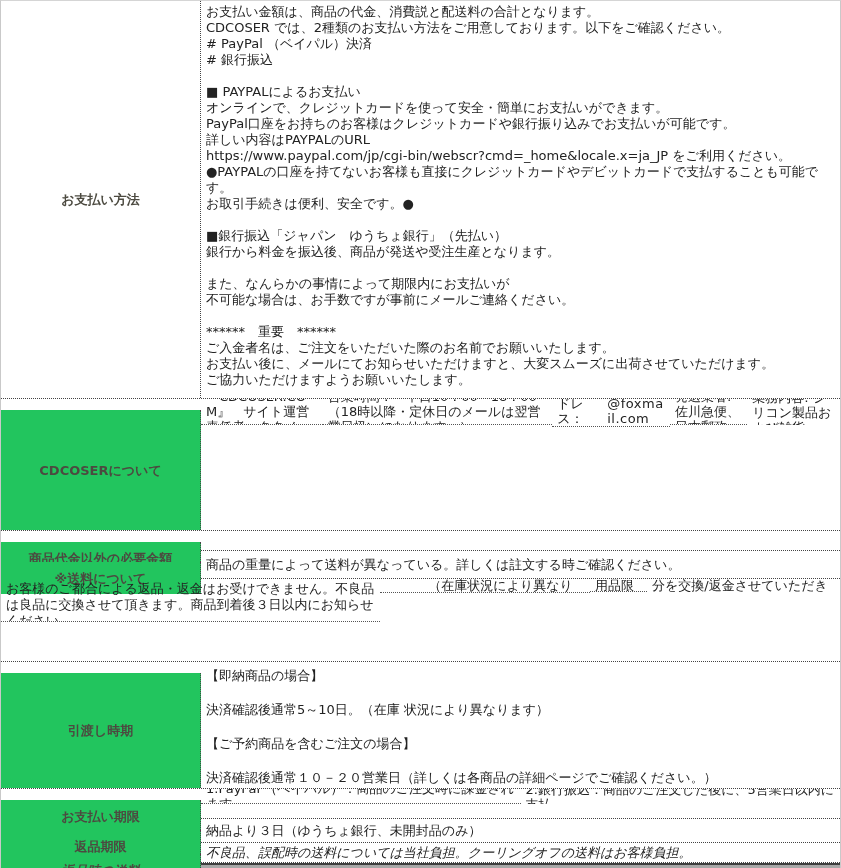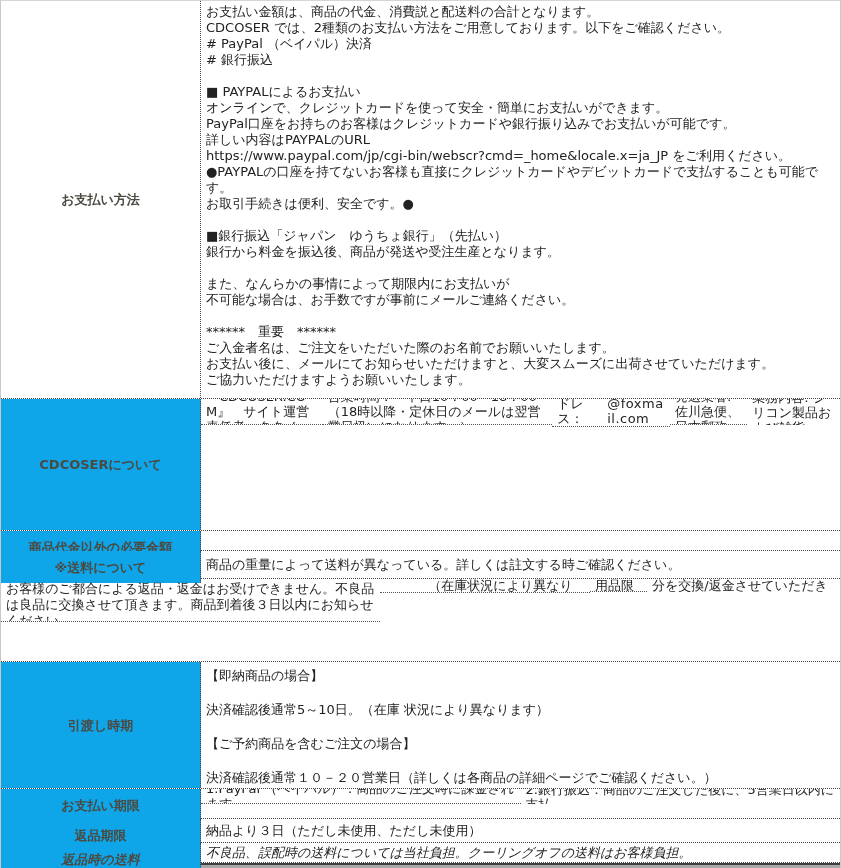--- a/index.html
+++ b/index.html
@@ -8,21 +8,21 @@
     font-family:"DejaVu Sans","Liberation Sans",sans-serif;
     font-size:13px;color:#222;background:#fff;
     border-left:1px solid #c9c9c9;border-top:1px solid #d5d5d5;border-right:1px solid #c9c9c9;
   }
   .row{display:flex;box-sizing:border-box;border-bottom:1px dotted #444;width:100%;}
   .label-cell{
     width:200px;flex:none;box-sizing:border-box;border-right:1px dotted #444;
     display:flex;align-items:center;justify-content:center;text-align:right;
     font-weight:bold;color:#4c4a40;background:#fff;line-height:15px;padding:16px 4px;
   }
-  .label-cell.cream{background:#0ea5e9;}
+  .label-cell.cream{background:#22c55e;margin-top:11px;}
   .content-cell{flex:1;box-sizing:border-box;min-width:0;}
   .pre{white-space:pre-wrap;word-break:break-all;line-height:16px;padding:3px 5px 0 5px;}
   .subcol{flex:1;display:flex;flex-direction:row;min-width:0;}
   .subrow{
     box-sizing:border-box;display:flex;align-items:center;
     padding:0 5px;line-height:15px;overflow:hidden;word-break:break-all;
   }
   .subrow:not(:last-child){border-bottom:1px dotted #555;}
   .email{font-weight:normal;letter-spacing:0.5px;}
   
@@ -133,21 +133,21 @@
     <div class="label-cell cream">お支払い期限</div>
     <div class="subcol">
       <div class="subrow dl-sub">1.PayPal （ベイパル）：商品のご注文時に課金されます。</div>
       <div class="subrow dl-sub">2.銀行振込：商品のご注文した後に、5営業日以内に支払。</div>
     </div>
   </div>
 
   <div class="row" id="row-returndl">
     <div class="label-cell cream">返品期限</div>
     <div class="subcol">
-      <div class="subrow" style="flex:1">納品より３日（ただし未使用、ただし未使用）</div>
+      <div class="subrow" style="flex:1">納品より３日（ゆうちょ銀行、未開封品のみ）</div>
     </div>
   </div>
 
   <div class="row" id="row-returnship">
     <div class="label-cell cream">返品時の送料</div>
     <div class="subcol">
       <div class="subrow" style="flex:1">不良品、誤配時の送料については当社負担。クーリングオフの送料はお客様負担。</div>
     </div>
   </div>
 

